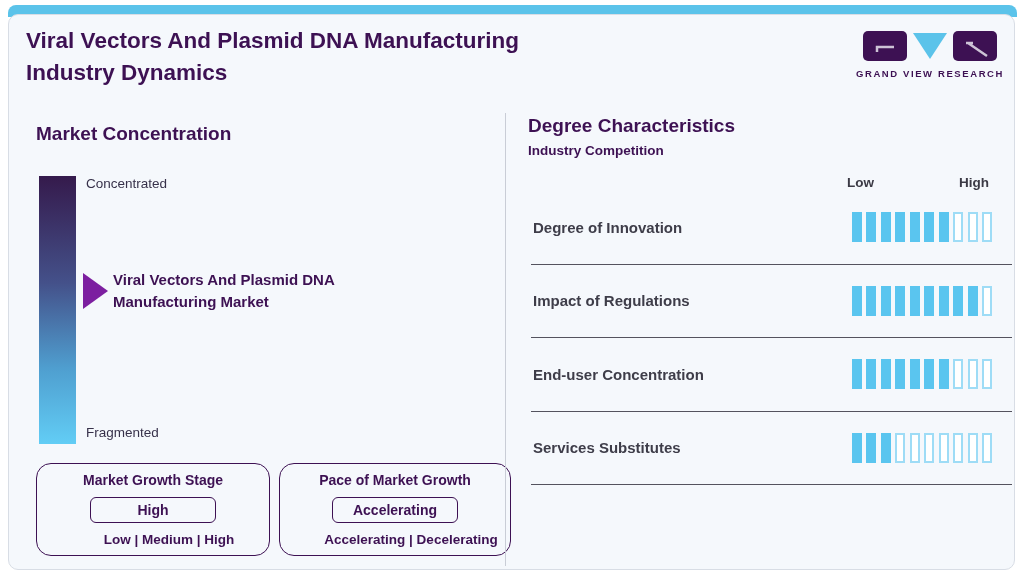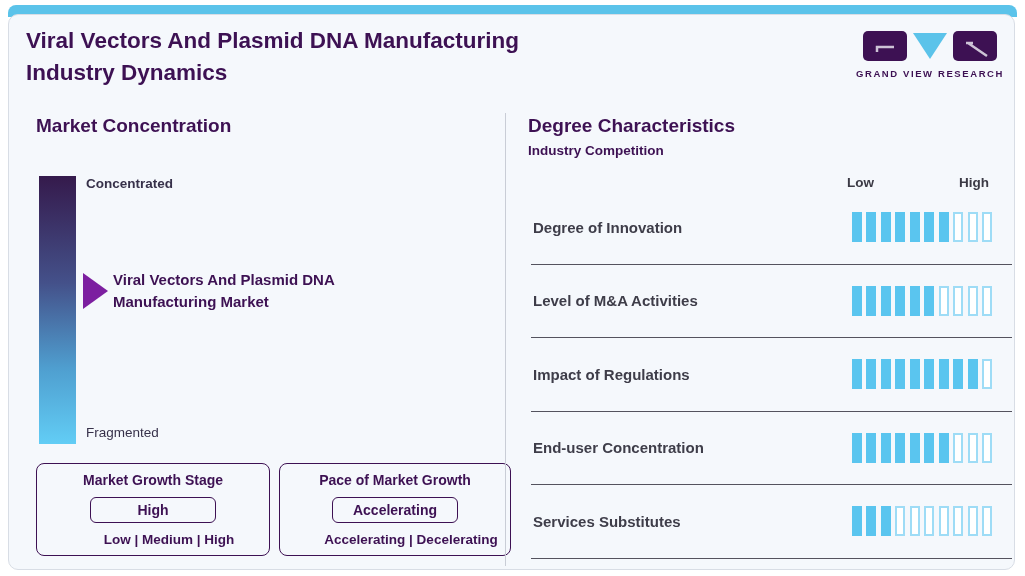--- a/index.html
+++ b/index.html
@@ -7,28 +7,28 @@
   .frame{position:relative;width:1025px;height:576px;background:#fff;overflow:hidden;padding-left:40px;}
   .topbar{position:absolute;left:8px;top:5px;width:1009px;height:12px;background:var(--accent_blue,#5bc3ea);border-radius:8px 8px 0 0;}
   .card{position:absolute;left:8px;top:14px;width:1007px;height:556px;background:var(--card_bg,#f5f8fc);border:1px solid var(--card_border,#d8dde5);border-radius:10px;box-sizing:border-box;}
   .title{position:absolute;left:17px;top:10px;margin:0;font-size:22.5px;line-height:32px;font-weight:700;color:var(--brand_purple,#3d1153);}
   
   .logo{position:absolute;left:845px;top:16px;width:152px;}
   .logo-blocks{display:flex;align-items:center;justify-content:center;gap:5px;height:30px;}
   .logo-text{margin-top:7px;font-size:9.5px;font-weight:700;letter-spacing:1.6px;color:var(--brand_purple,#3d1153);text-align:center;white-space:nowrap;}
   
   .h2{position:absolute;margin:0;font-size:19px;font-weight:700;color:var(--brand_purple,#3d1153);}
-  .left-title{left:27px;top:100px;}
+  .left-title{left:27px;top:108px;}
   .grad-bar{position:absolute;left:30px;top:161px;width:37px;height:268px;background:linear-gradient(180deg,var(--gradient_top,#351a4c) 0%,#44518a 40%,#4f9fd0 72%,var(--gradient_bottom,#62cdf5) 100%);}
   .scale-label{position:absolute;font-size:13.5px;font-weight:500;color:var(--text_dark,#37314a);}
-  .lbl-concentrated{left:77px;top:161px;font-weight:bold;}
+  .lbl-concentrated{left:77px;top:161px;}
   .lbl-fragmented{left:77px;top:410px;}
   .pointer{position:absolute;left:74px;top:258px;width:0;height:0;border-top:18px solid transparent;border-bottom:18px solid transparent;border-left:25px solid var(--pointer_purple,#7c1fa0);}
   .market-label{position:absolute;left:104px;top:254px;font-size:15px;font-weight:700;line-height:22px;color:var(--brand_purple,#3d1153);}
-  .info-box{position:absolute;top:448px;height:93px;border:1.5px solid var(--brand_purple,#3d1153);border-radius:8px;box-sizing:border-box;display:flex;flex-direction:column;align-items:center;justify-content:space-between;padding:8px 0;color:var(--brand_purple,#3d1153);background:transparent;}
+  .info-box{position:absolute;top:448px;height:93px;border:1.5px solid var(--brand_purple,#3d1153);border-radius:15px;box-sizing:border-box;display:flex;flex-direction:column;align-items:center;justify-content:space-between;padding:8px 0;color:var(--brand_purple,#3d1153);background:transparent;}
   .box1{left:27px;width:234px;}
   .box2{left:270px;width:232px;}
   .box-title{font-size:14px;font-weight:700;}
   .box-value{width:126px;text-align:center;border:1.4px solid var(--brand_purple,#3d1153);border-radius:6px;padding:4px 0;font-size:14px;font-weight:700;box-sizing:border-box;background:transparent;}
   .box-options{font-size:13.5px;font-weight:700;margin-left:32px;}
   
   .vdivider{position:absolute;left:496px;top:98px;width:1px;height:453px;background:var(--divider_light,#c9cdd6);}
   
   .right-title{left:519px;top:100px;}
   .subtitle{position:absolute;left:519px;top:128px;font-size:13.5px;font-weight:700;color:var(--brand_purple,#3d1153);}
@@ -110,35 +110,20 @@
             <span class="tick filled"></span>
             <span class="tick filled"></span>
             <span class="tick filled"></span>
             <span class="tick filled"></span>
             <span class="tick empty"></span>
             <span class="tick empty"></span>
             <span class="tick empty"></span>
           </div>
         </div>
         <div class="mc-row">
-          <span class="mc-label">Level of M&amp;A Activities</span>
-          <div class="ticks">
-            <span class="tick filled"></span>
-            <span class="tick filled"></span>
-            <span class="tick filled"></span>
-            <span class="tick filled"></span>
-            <span class="tick filled"></span>
-            <span class="tick filled"></span>
-            <span class="tick empty"></span>
-            <span class="tick empty"></span>
-            <span class="tick empty"></span>
-            <span class="tick empty"></span>
-          </div>
-        </div>
-        <div class="mc-row">
           <span class="mc-label">Impact of Regulations</span>
           <div class="ticks">
             <span class="tick filled"></span>
             <span class="tick filled"></span>
             <span class="tick filled"></span>
             <span class="tick filled"></span>
             <span class="tick filled"></span>
             <span class="tick filled"></span>
             <span class="tick filled"></span>
             <span class="tick filled"></span>

